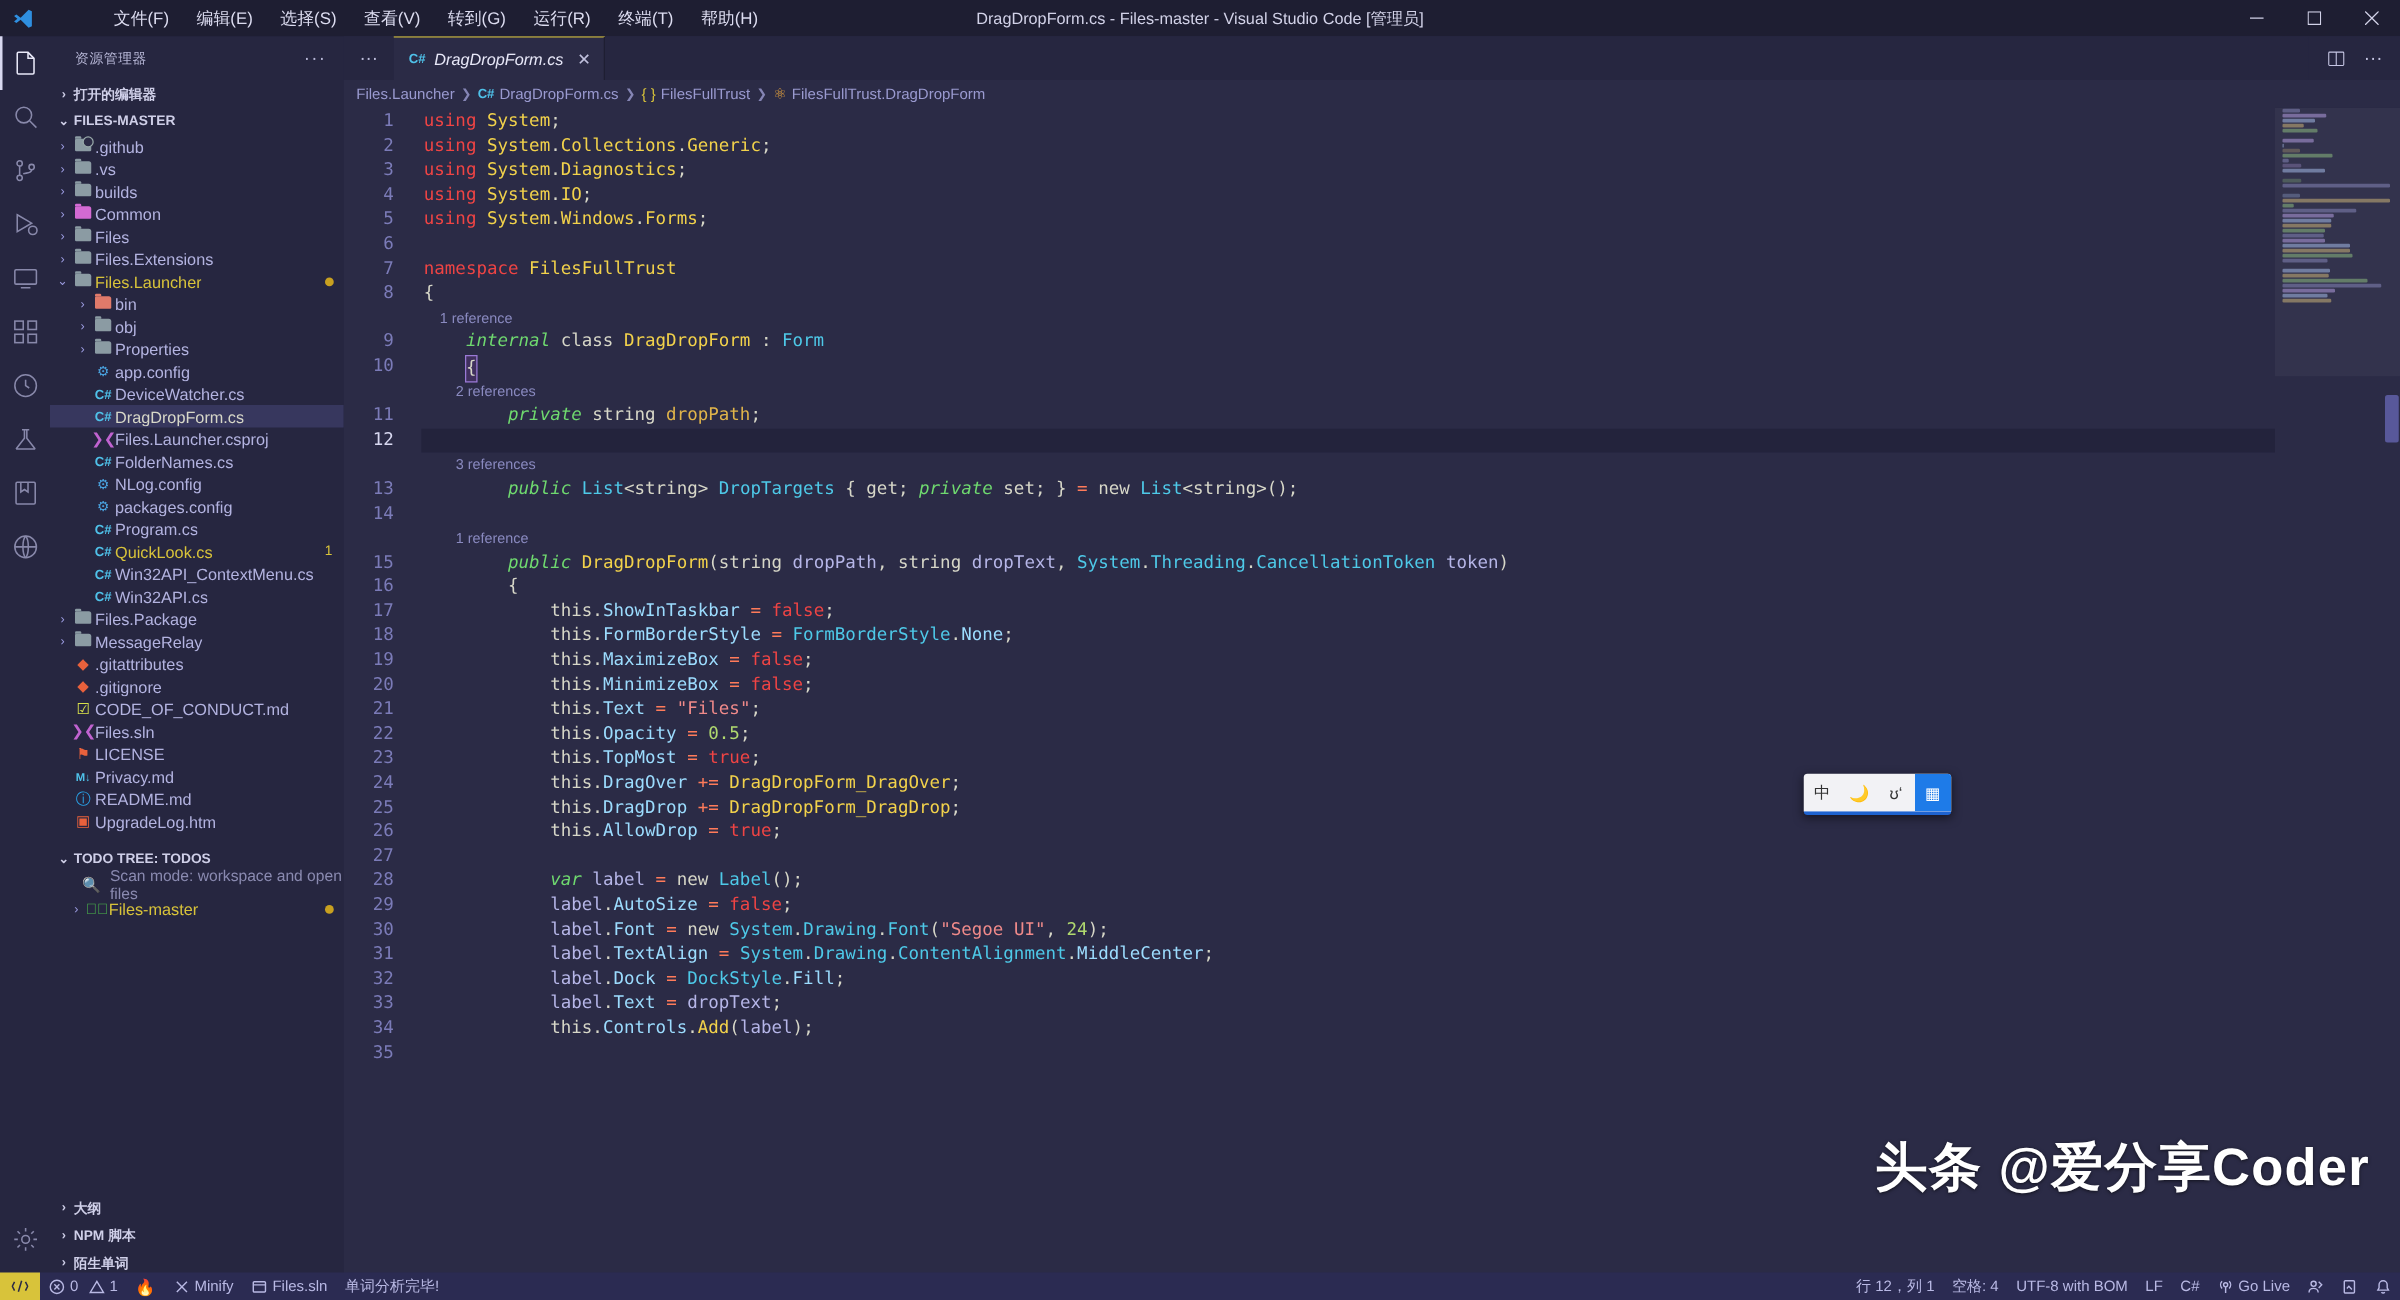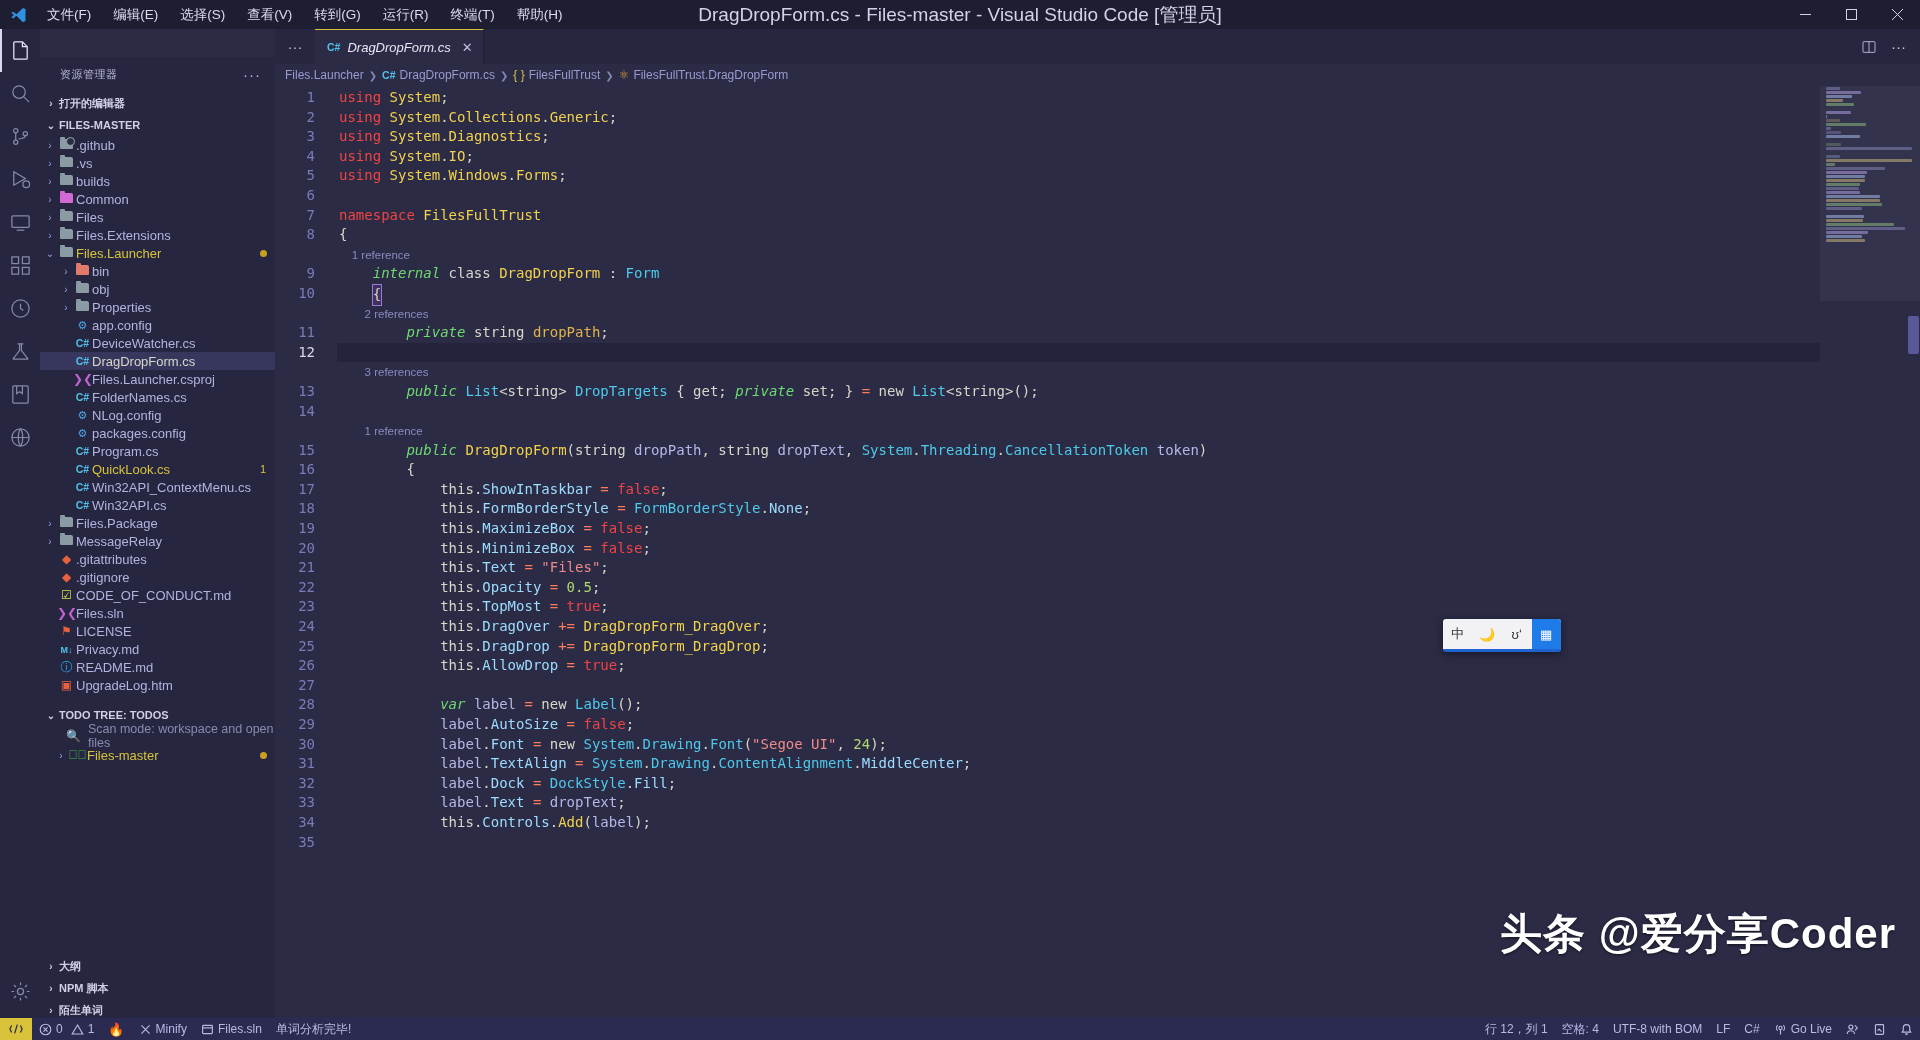--- a/index.html
+++ b/index.html
@@ -7,48 +7,48 @@
   body {
     background:#2b2b46;
     font-family:"Liberation Sans", sans-serif;
     font-size:13px;
     color:#c8c8e0;
     -webkit-font-smoothing:antialiased;
   }
   
   .titlebar{
     height:29px; background:#1e1e32; display:flex; align-items:center;
-    position:relative; user-select:none;
+    position:relative; user-select:none;gap:44px;
   }
   .vscode-logo{ width:36px; height:29px; display:flex; align-items:center; justify-content:center;}
   .vscode-logo svg{ width:18px; height:18px; }
   .menu{ display:flex; align-items:center; gap:0px; }
   .menu-item{ padding:4px 11px; font-size:13.5px; color:#dcdcf0; cursor:default; white-space:nowrap;}
   .title-center{
-    position:absolute; left:0; right:0; text-align:center; font-size:19px;
+    position:absolute; left:0; right:0; text-align:center; font-size:13px;
     color:#d2d2e8; pointer-events:none; line-height:29px;
   }
   .win-controls{ margin-left:auto; display:flex; height:29px; z-index:3;}
   .win-btn{ width:46px; height:29px; display:flex; align-items:center; justify-content:center; color:#d2d2e8;}
   .win-btn svg{ width:11px; height:11px; }
   .wrap{ display:flex; height:992px; }
 
   
   .activitybar{
     width:40px; background:#262640; display:flex; flex-direction:column;
     align-items:center; flex-shrink:0;
   }
   .act{ width:40px; height:43px; display:flex; align-items:center; justify-content:center; position:relative; color:#8888aa; cursor:pointer;}
   .act.active{ color:#e8e8f8; }
   .act.active::before{ content:''; position:absolute; left:0; top:0; bottom:0; width:2px; background:#d8d8f0;}
   .act svg{ width:23px; height:23px; fill:none; stroke:currentColor; stroke-width:1.3;}
   .act-spacer{ flex:1; }
 
   
-  .sidebar{ width:235px; background:#262640; flex-shrink:0; display:flex; flex-direction:column; overflow:hidden;margin-top:28px;}
+  .sidebar{ width:235px; background:#262640; flex-shrink:0; display:flex; flex-direction:column; overflow:hidden;}
   .sb-title{ height:35px; display:flex; align-items:center; padding:0 8px 0 20px; font-size:11px; letter-spacing:.5px; color:#b9b9d8;}
   .sb-title .dots{ margin-left:auto; color:#b9b9d8; font-size:15px; letter-spacing:1px; padding-right:6px;}
   .section-header{
     height:22px; display:flex; align-items:center; font-size:11px; font-weight:bold;
     color:#cfcfe8; padding-left:3px; cursor:pointer;
   }
   .section-header .chev{ width:16px; text-align:center; font-size:10px; color:#cfcfe8; }
   .tree{ font-size:13px; }
   .row{
     height:18px; display:flex; align-items:center; white-space:nowrap; cursor:pointer;

